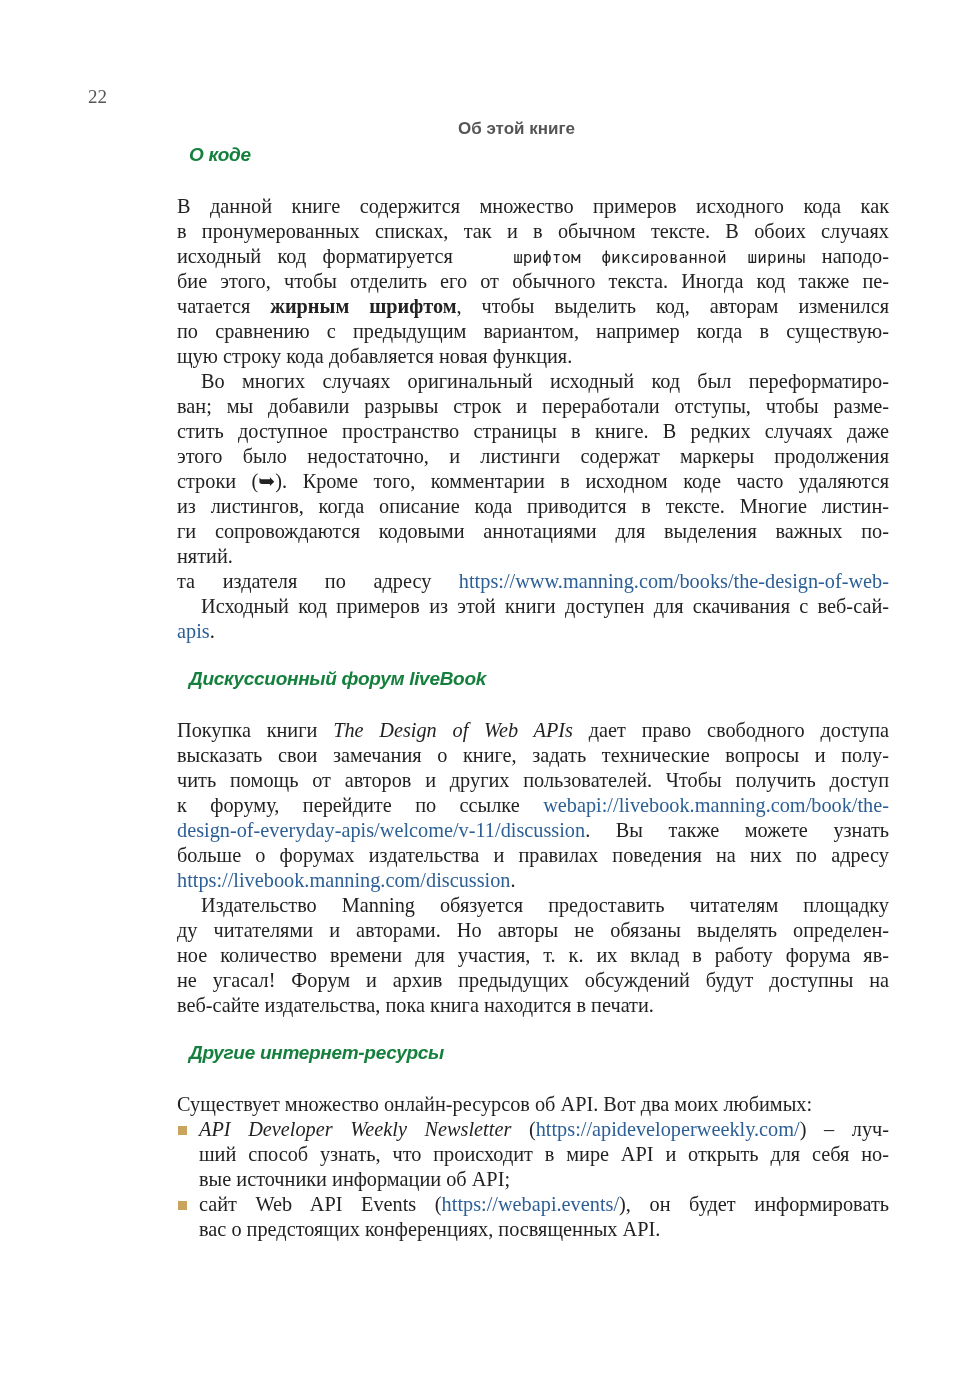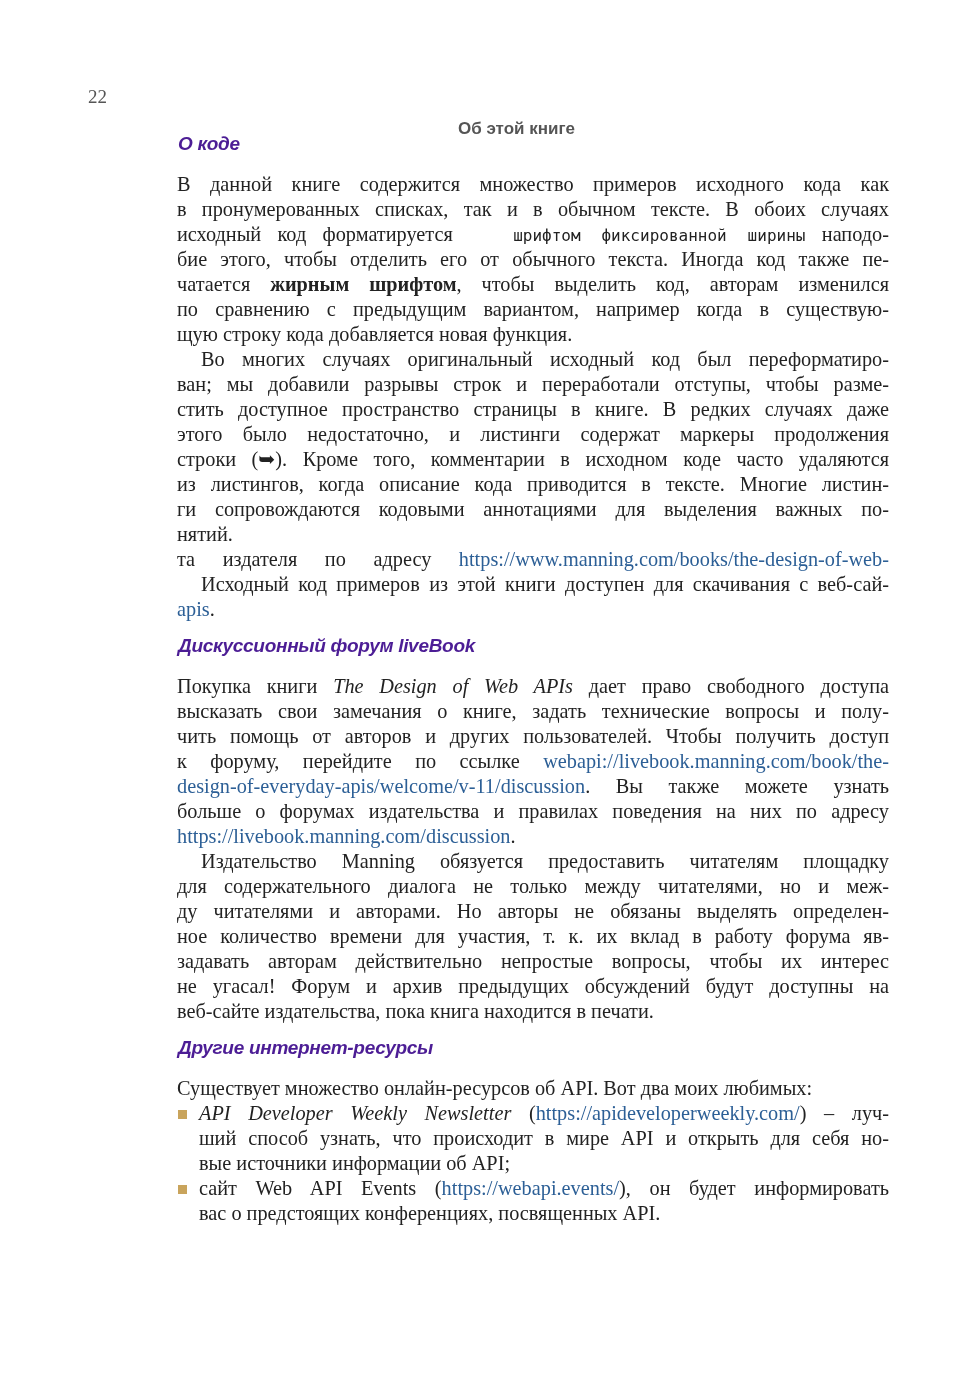--- a/index.html
+++ b/index.html
@@ -2,21 +2,21 @@
 <html><head>
 <meta charset="utf-8">
 <style>
   html, body { margin: 0; padding: 0; background: #ffffff; }
   body { width: 974px; height: 1388px; position: relative; overflow: hidden; }
   .page { position: absolute; left: 0; top: 0; width: 974px; height: 1388px; background: #fff; }
   .running-head { position: absolute; top: 86px; left: 88px; width: 800px; height: 26px; }
   .page-number { position: absolute; left: 0; top: 0; font-family: "Liberation Serif", serif; font-size: 19px; color: #555; }
   .running-title { position: absolute; left: 370px; top: 1px; font-family: "Liberation Sans", sans-serif; font-size: 17px; font-weight: bold; color: #555; margin-top: 32px; }
   .content { position: absolute; left: 177px; top: 128px; width: 712px; }
-  .heading { font-family: "Liberation Sans", sans-serif; font-style: italic; font-weight: bold; color: #4c1d95; font-size: 19px; margin: 1px; height: 30px; line-height: 30px; letter-spacing: -0.3px; }
+  .heading { font-family: "Liberation Sans", sans-serif; font-style: italic; font-weight: bold; color: #15803d; font-size: 19px; margin: 12px; height: 30px; line-height: 30px; letter-spacing: -0.3px; }
   .para { font-family: "Liberation Serif", serif; font-size: 20.3px; color: #222; margin: 0; }
   .line { display: block; height: 25px; line-height: 25px; white-space: nowrap; text-align: justify; text-align-last: justify; }
   .line.last { text-align-last: left; }
   .indent { padding-left: 24px; }
   .mono { font-family: "DejaVu Sans Mono", monospace; font-size: 16px; margin-left: 44px; }
   .bold { font-weight: bold; }
   .ital { font-style: italic; }
   .link { color: #2c5f96; }
   .gap-h1 { height: 12px; }
   .gap-h2 { height: 8px; }
@@ -75,24 +75,22 @@
       <span class="line">высказать свои замечания о книге, задать технические вопросы и полу-</span>
       <span class="line">чить помощь от авторов и других пользователей. Чтобы получить доступ</span>
       <span class="line"><span>к форуму, перейдите по ссылке </span><span class="link">webapi://livebook.manning.com/book/the-</span></span>
       <span class="line"><span class="link">design-of-everyday-apis/welcome/v-11/discussion</span><span>. Вы также можете узнать</span></span>
       <span class="line">больше о форумах издательства и правилах поведения на них по адресу</span>
       <span class="line last"><span class="link">https://livebook.manning.com/discussion</span><span>.</span></span>
     </div>
 
     <div class="para">
       <span class="line indent">Издательство Manning обязуется предоставить читателям площадку</span>
-      <span class="line">для содержательного диалога не только между читателями, но и меж-</span>
       <span class="line">ду читателями и авторами. Но авторы не обязаны выделять определен-</span>
       <span class="line">ное количество времени для участия, т. к. их вклад в работу форума яв-</span>
-      <span class="line">задавать авторам действительно непростые вопросы, чтобы их интерес</span>
       <span class="line">не угасал! Форум и архив предыдущих обсуждений будут доступны на</span>
       <span class="line last">веб-сайте издательства, пока книга находится в печати.</span>
     </div>
 
     <div class="gap-h2"></div>
 
     <h2 class="heading">Другие интернет-ресурсы</h2>
     <div class="gap-h1"></div>
 
     <div class="para">

